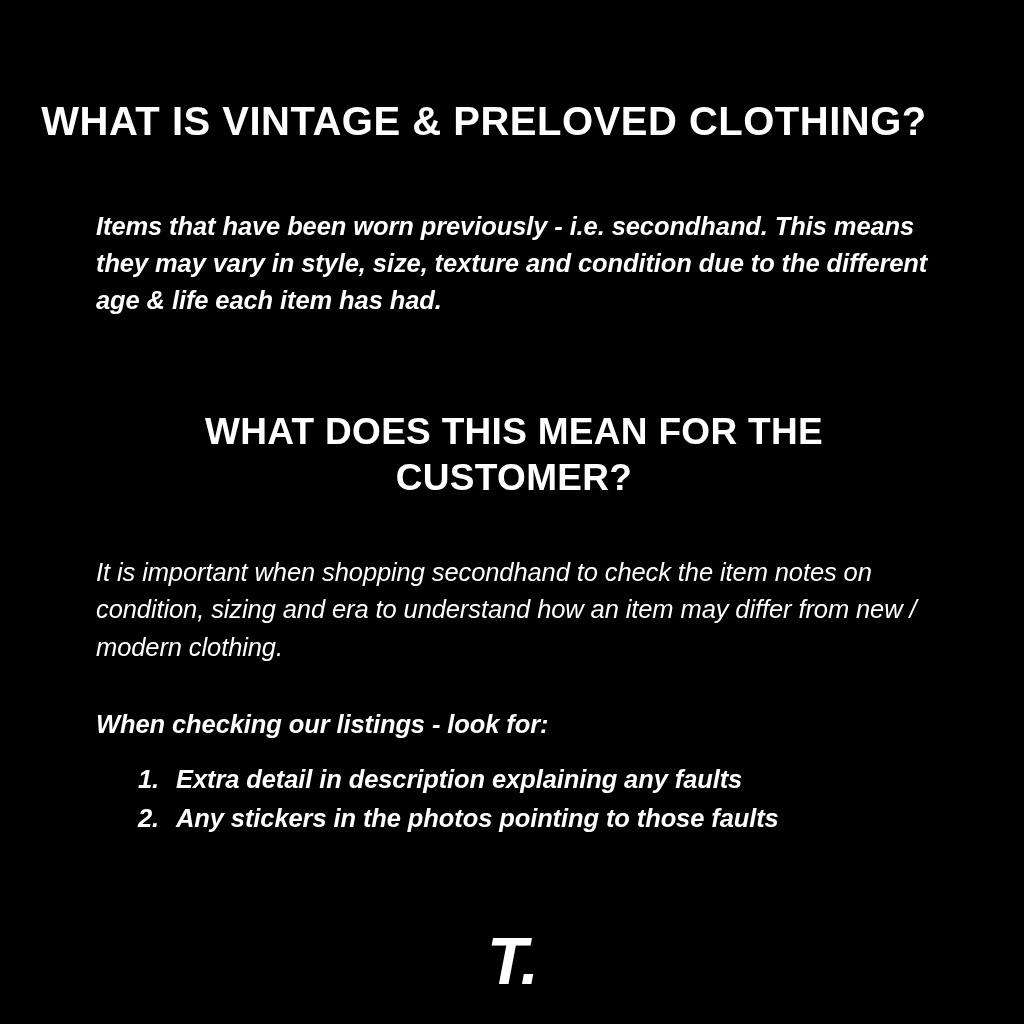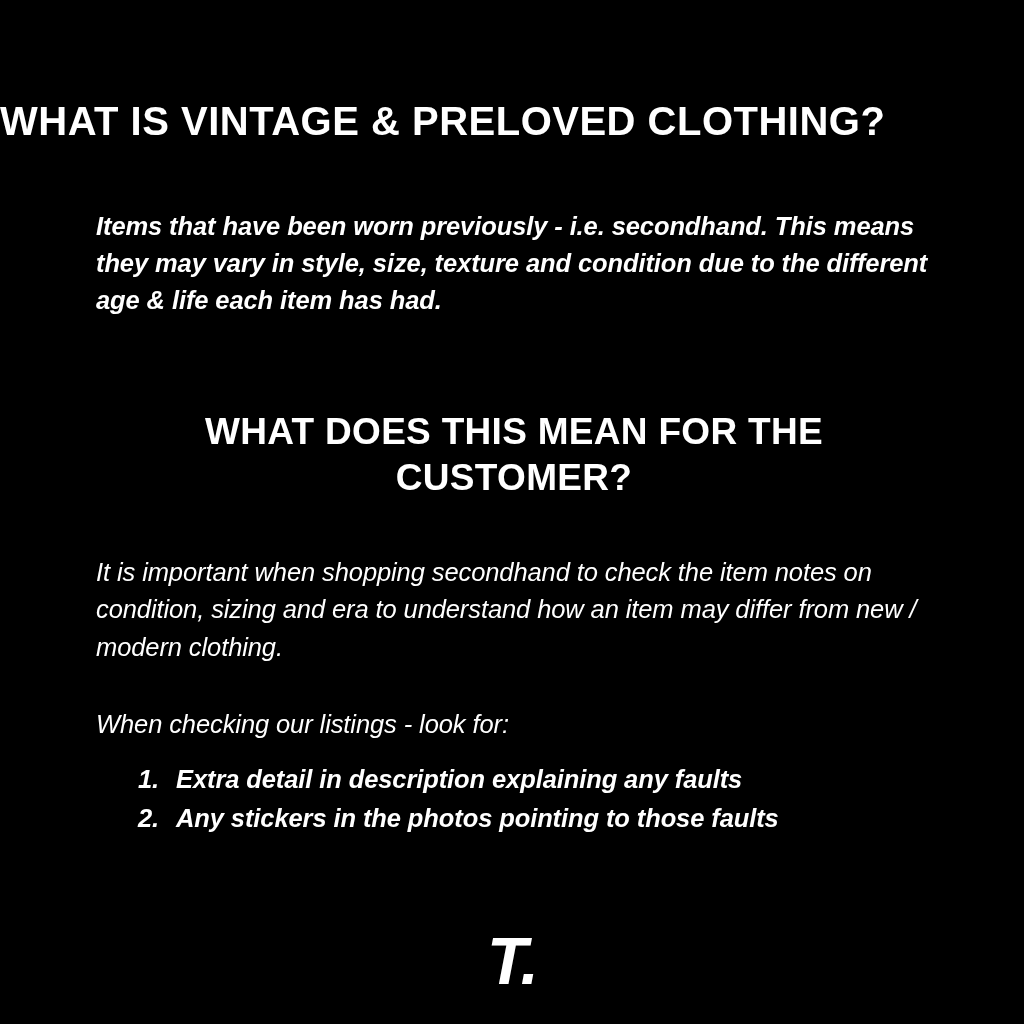--- a/index.html
+++ b/index.html
@@ -20,20 +20,21 @@
     height: 1024px;
     background: #000000;
     box-sizing: border-box;
   }
 
   .heading-1 {
     position: absolute;
     top: 72px;
     left: 0;
     width: 968px;
+    text-align: center;
     font-size: 40px;
     font-weight: bold;
     letter-spacing: 0.5px;
     line-height: 1.1;
     font-style: normal;
   }
 
   .para-1 {
     position: absolute;
     top: 188px;
@@ -70,21 +71,21 @@
     line-height: 1.48;
     letter-spacing: -0.1px;
   }
 
   .para-3 {
     position: absolute;
     top: 680px;
     left: 96px;
     width: 836px;
     font-size: 25.5px;
-    font-weight: normal;
+    font-weight: bold;
     font-style: italic;
     line-height: 1.45;
     letter-spacing: -0.1px;
   }
 
   .numbered-list {
     position: absolute;
     top: 752px;
     left: 96px;
     width: 836px;

